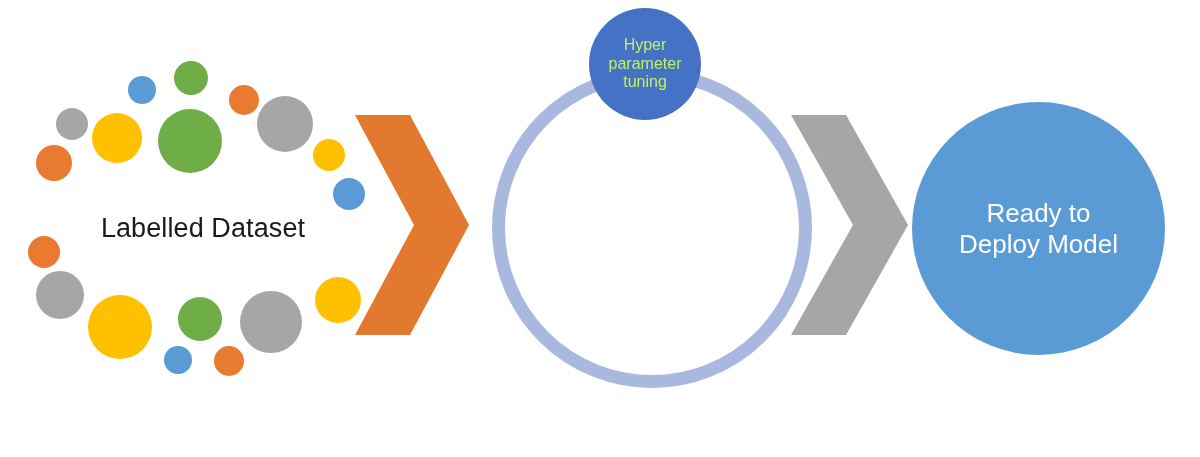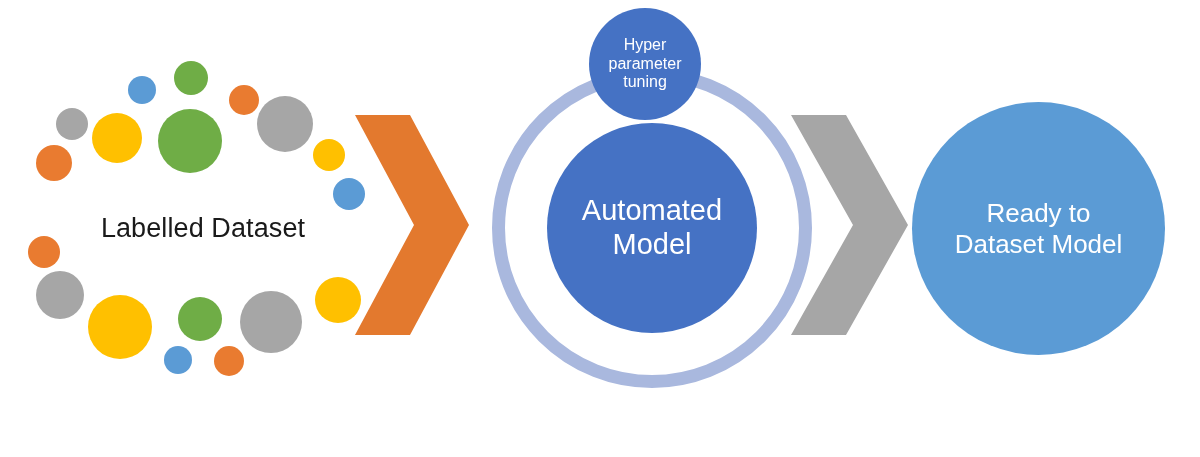--- a/index.html
+++ b/index.html
@@ -100,37 +100,33 @@
     <div class="label-dataset" style="left: 0px; top: 0px; transform: translate(203px, 228px) translate(-50%, -50%); color: rgb(26, 26, 26);">Labelled Dataset</div>
   </div>
 
   <svg class="chev" style="left:352px; top:110px;" width="120" height="230" viewBox="0 0 120 230">
     <polygon id="chev1" points="3,5 58,5 117,115 58,225 3,225 62,115" fill="#E3792E"></polygon>
   </svg>
 
   <div class="stage">
     <div class="ring" id="process-ring" style="left: 492px; top: 68px; width: 320px; height: 320px; border-style: solid; border-width: 13px; border-color: rgb(169, 184, 222);"></div>
 
-    <div class="circle-node node-automated" id="node-automated" style="left: 547px; top: 123px; width: 210px; height: 210px; background: rgb(69, 114, 196); color: rgb(255, 255, 255);">
-      <span class="node-text">Automated
-Model</span>
-    </div>
 
-    <div class="circle-node node-small" id="node-hyper" style="left: 589px; top: 8px; width: 112px; height: 112px; background: rgb(69, 114, 196); color: #ffffff;">
+    <div class="circle-node node-small" id="node-hyper" style="left: 589px; top: 8px; width: 112px; height: 112px; background: rgb(69, 114, 196); color: #bef264;">
       <span class="node-text">Hyper
 parameter
 tuning</span>
     </div>
 
   </div>
 
   <svg class="chev" style="left:788px; top:110px;" width="124" height="230" viewBox="0 0 124 230">
     <polygon id="chev2" points="3,5 58,5 120,115 58,225 3,225 65,115" fill="#A6A6A6"></polygon>
   </svg>
 
   <div class="stage">
     <div class="circle-node node-deploy" id="node-deploy" style="left: 912px; top: 102px; width: 253px; height: 253px; background: rgb(91, 155, 213); color: rgb(255, 255, 255);">
       <span class="node-text">Ready to
-Dataset Model</span>
+Deploy Model</span>
     </div>
   </div>
 
 </div>
 
 </body></html>

